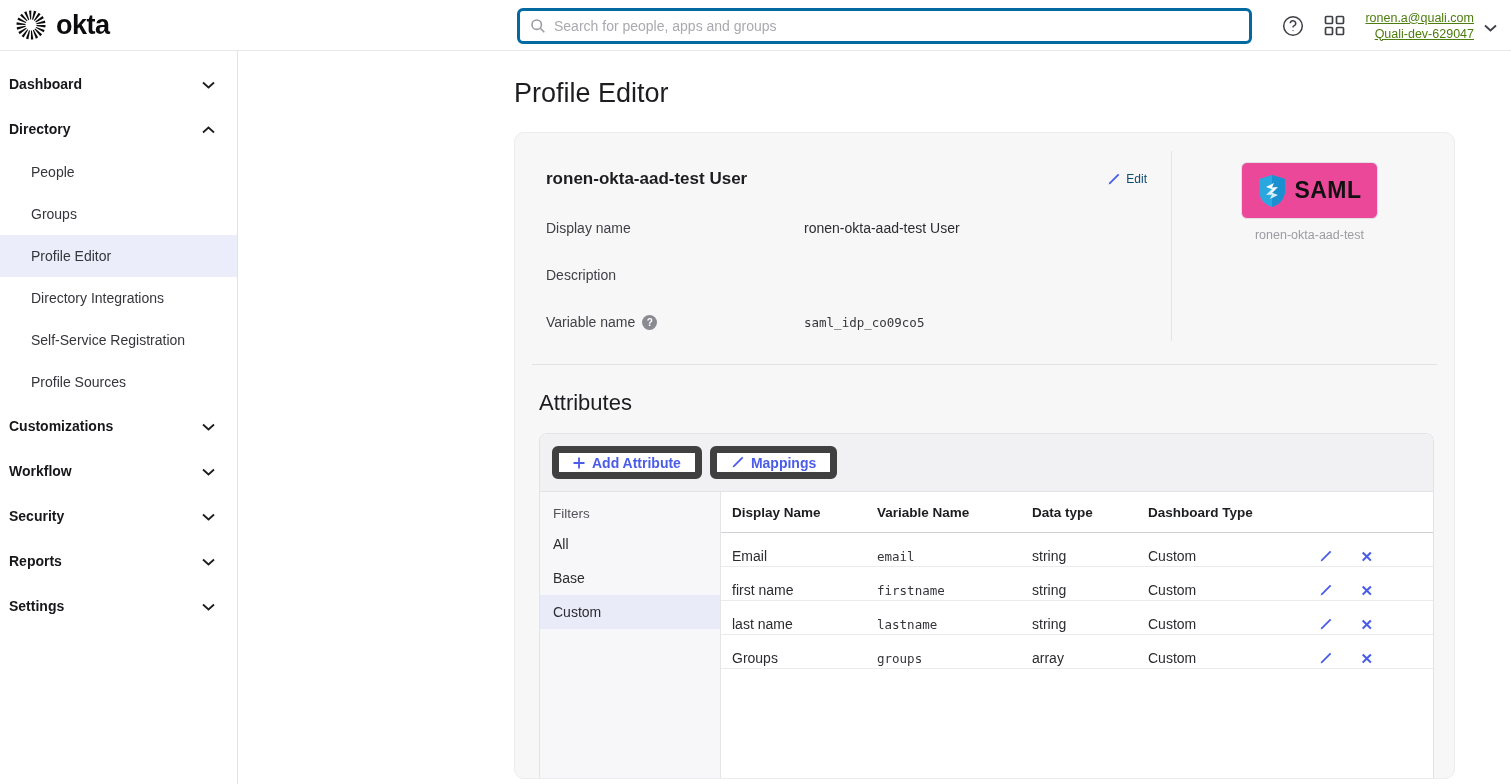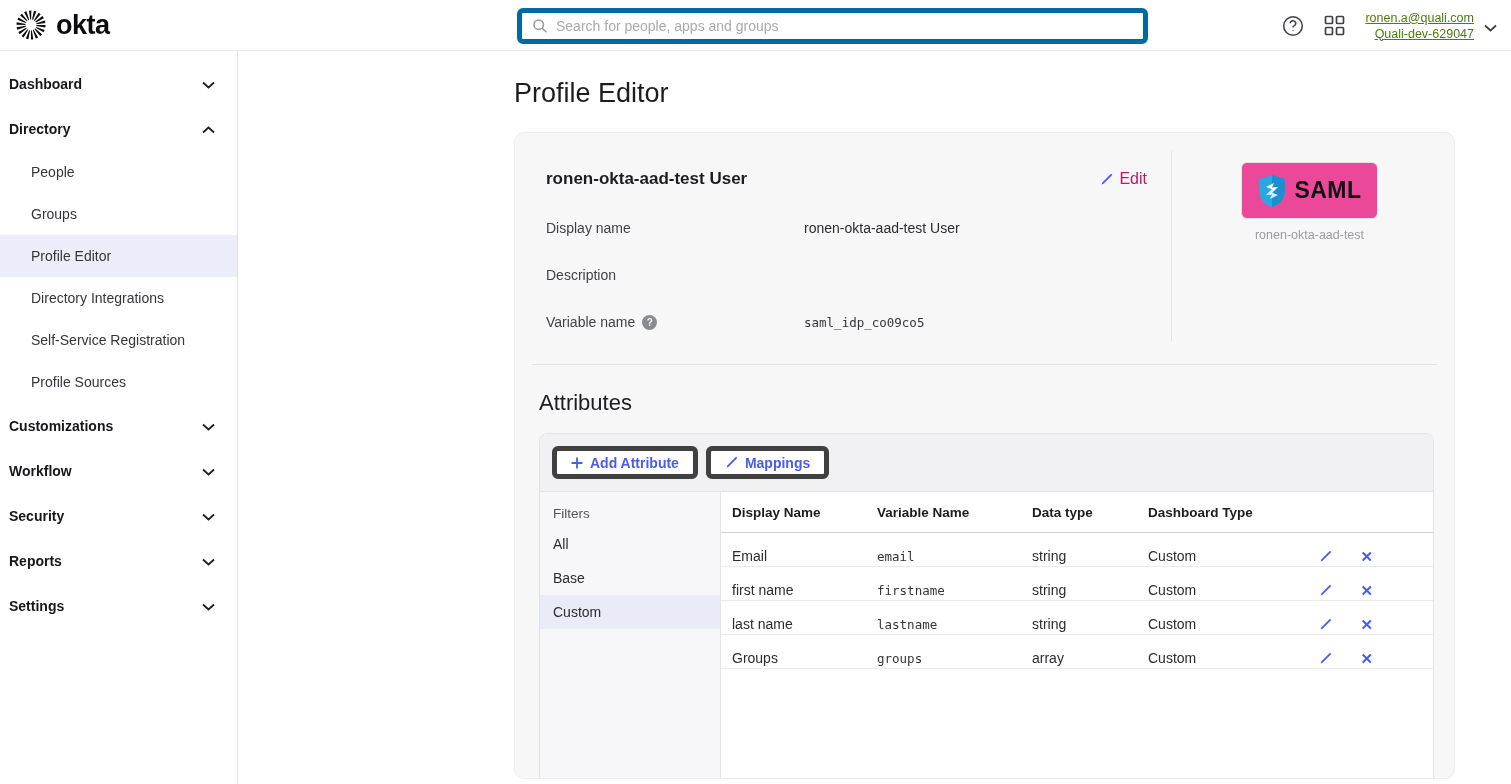--- a/index.html
+++ b/index.html
@@ -4,22 +4,22 @@
 <style>
   * { margin:0; padding:0; box-sizing:border-box; }
   html,body { width:1511px; height:784px; overflow:hidden; background:#fff;
     font-family:"Liberation Sans", sans-serif; color:#1d1d21; }
 
   
   .topbar { position:relative; height:51px; background:#fff; border-bottom:1px solid #e8e8ea;
     display:flex; align-items:center; }
   .brand { display:flex; align-items:center; gap:8px; padding-left:14px; }
   .brand-word { font-size:27px; font-weight:700; letter-spacing:-0.5px; color:#0c0c0e; }
-  .searchbox { position:absolute; left:517px; top:8px; width:631px; height:36px;
-    border:5px solid #0369a1; border-radius:6px; background:#fff;
+  .searchbox { position:absolute; left:517px; top:8px; width:735px; height:36px;
+    border:3px solid #0369a1; border-radius:6px; background:#fff;
     display:flex; align-items:center; padding:0 10px; gap:8px; }
   .searchbox input { border:none; outline:none; flex:1; font-size:14px;
     font-family:"Liberation Sans",sans-serif; color:#3a3a40; background:transparent; }
   .searchbox input::placeholder { color:#a9a9b0; }
   .top-right { position:absolute; right:14px; top:0; height:51px; display:flex; align-items:center; gap:20px; }
   .icon-btn { display:flex; align-items:center; justify-content:center; cursor:pointer; }
   .account { display:flex; align-items:flex-start; gap:10px; cursor:pointer; }
   .account-text { font-size:12.5px; line-height:16px; color:#4d7c0f; text-align:right;text-decoration:underline; }
   .chev { margin-top:8px; }
 
@@ -36,42 +36,42 @@
   .main { flex:1; padding:0 56px 0 276px; }
   .page-title { margin-top:27px; font-size:27px; font-weight:500; color:#1d1d21; }
 
   
   .card { margin-top:23px; background:#f7f7f8; border:1px solid #ececee; border-radius:10px;
     height:647px; overflow:hidden; padding:0 7px; }
   .card-top { display:flex; }
   .card-left { flex:1; padding:36px 24px 0 24px; }
   .title-row { display:flex; align-items:center; justify-content:space-between; }
   .app-title { font-size:17px; font-weight:700; color:#1d1d21; }
-  .edit-link { display:flex; align-items:center; gap:6px; color:#be185d; font-size:16px;
+  .edit-link { display:flex; align-items:center; gap:6px; color:#0c4a6e; font-size:12px;
     font-weight:500; cursor:pointer; }
   .field-row { display:flex; margin-top:31px; align-items:center; }
   .field-label { width:258px; font-size:14px; color:#3f3f46; display:flex; align-items:center; gap:7px; }
   .field-value { font-size:14px; color:#2c2c30; }
   .mono { font-family:"DejaVu Sans Mono", monospace; font-size:12.5px; color:#35353b; }
   .qmark { width:15px; height:15px; border-radius:50%; background:#8a8a92; color:#fff;
     font-size:10px; font-weight:700; display:inline-flex; align-items:center; justify-content:center; }
   .card-right { width:276px; border-left:1px solid #e4e4e6; margin-top:18px; height:190px;
     display:flex; flex-direction:column; align-items:center; padding-top:11px; }
   .saml-box { width:137px; height:57px; background:#ec4899; border:1px solid #e2e2e4; border-radius:6px;
     display:flex; align-items:center; justify-content:center; gap:7px; }
   .saml-text { font-size:23px; font-weight:700; letter-spacing:0.5px; color:#111; font-stretch:condensed; }
   .saml-sub { margin-top:9px; font-size:12.5px; color:#9b9ba2; }
   .card-divider { margin:23px 10px 0 10px; border-top:1px solid #e2e2e4; }
   .attr-heading { font-size:22px; font-weight:500; color:#1d1d21; margin:25px 0 0 17px; }
 
   
   .attr-panel { margin:17px 13px 0 17px; border:1px solid #e3e3e6; border-radius:8px 8px 0 0;
     height:352px; overflow:hidden; background:#fff; }
   .attr-toolbar { background:#f1f1f3; padding:12px; display:flex; gap:8px; border-bottom:1px solid #e3e3e6; }
-  .btn { display:flex; align-items:center; gap:7px; background:#fff; border:5px solid #404040;
+  .btn { display:flex; align-items:center; gap:7px; background:#fff; border:7px solid #404040;
     color:#4a5ce8; font-size:14px; font-weight:600; border-radius:6px; height:33px;
     padding:0 14px; cursor:pointer; font-family:"Liberation Sans",sans-serif; }
   .attr-body { display:flex; height:295px; }
   .filters { width:181px; background:#f7f7f9; border-right:1px solid #e5e5e7; flex:none; padding-top:8px; }
   .filters-title { padding:6px 13px; font-size:13.5px; color:#52525a; }
   .filter-item { padding:0 13px; height:34px; display:flex; align-items:center; font-size:14px;
     color:#2c2c30; cursor:pointer; }
   .filter-item.selected { background:#e9ebf8; }
   .attr-table { flex:1; background:#fff; }
   table { border-collapse:collapse; width:100%; }

